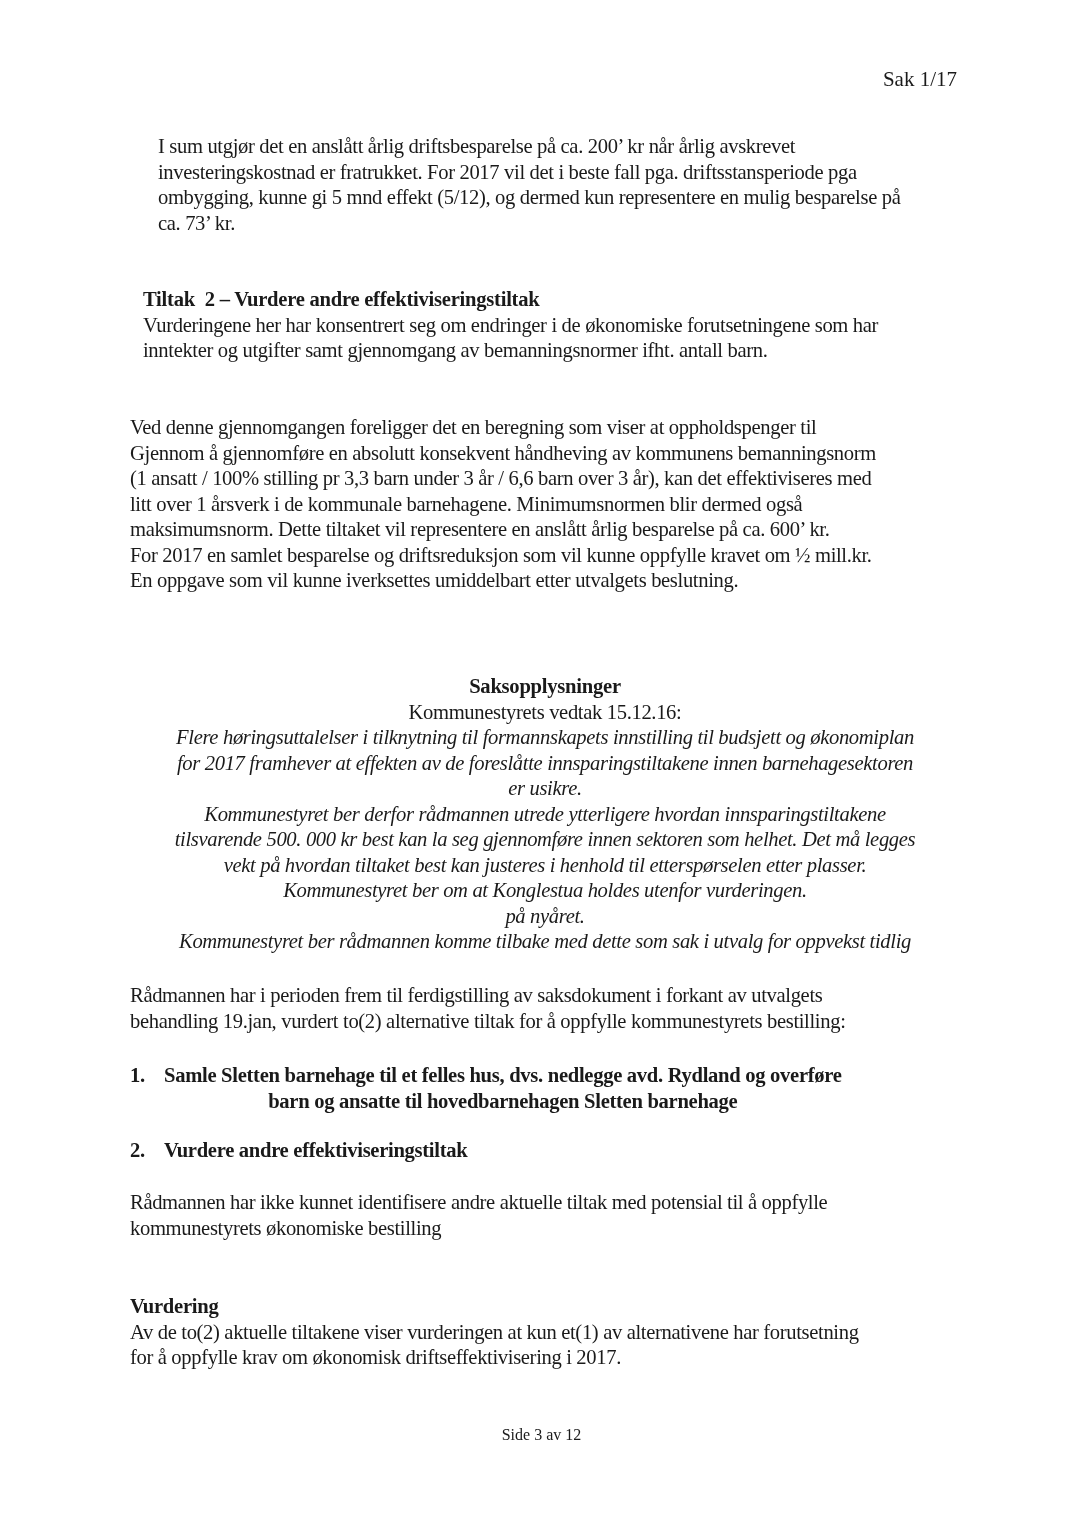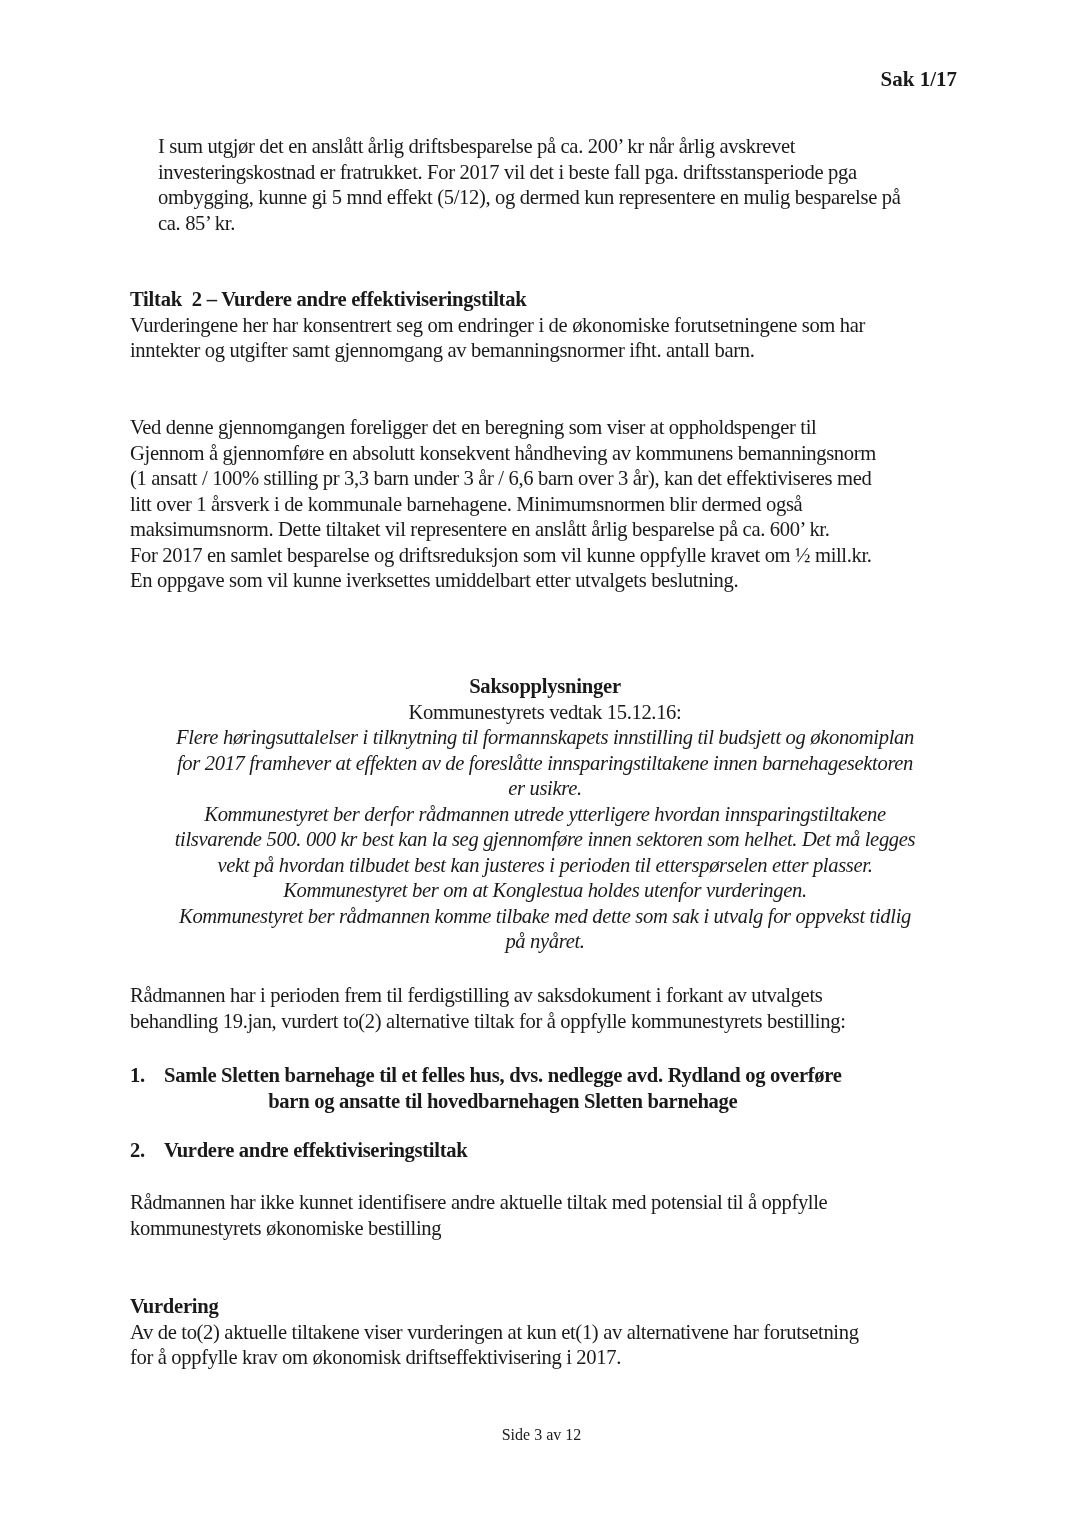--- a/index.html
+++ b/index.html
@@ -19,21 +19,21 @@
       position: absolute;
       left: 0; top: 0;
       width: 1087px;
       height: 1537px;
     }
     .header-ref {
       position: absolute;
       right: 130px;
       top: 66px;
       font-size: 21px;
-      font-weight: bold;
+      font-weight: normal;
       line-height: 26px;
     }
     .block {
       position: absolute;
       left: 130px;
       width: 830px;
       font-size: 20.6px;
       line-height: 25.5px;
       letter-spacing: -0.35px;
     }
@@ -83,24 +83,24 @@
 <body>
 
 <div class="page">
 
   <div class="header-ref">Sak 1/17</div>
 
   <div class="block" style="top:134px;margin-left:28px;">
     <p>I sum utgjør det en anslått årlig driftsbesparelse på ca. 200’ kr når årlig avskrevet</p>
     <p>investeringskostnad er fratrukket. For 2017 vil det i beste fall pga. driftsstansperiode pga</p>
     <p>ombygging, kunne gi 5 mnd effekt (5/12), og dermed kun representere en mulig besparelse på</p>
-    <p>ca. 85’ kr.</p>
+    <p>ca. 73’ kr.</p>
   </div>
 
-  <div class="block" style="top:287px;">
+  <div class="block" style="top:287px;margin-left:13px;">
     <p class="heading" style="white-space:pre;">Tiltak  2 – Vurdere andre effektiviseringstiltak</p>
     <p>Vurderingene her har konsentrert seg om endringer i de økonomiske forutsetningene som har</p>
     <p>inntekter og utgifter samt gjennomgang av bemanningsnormer ifht. antall barn.</p>
   </div>
 
   <div class="block" style="top:415px;">
     <p>Ved denne gjennomgangen foreligger det en beregning som viser at oppholdspenger til</p>
     <p>Gjennom å gjennomføre en absolutt konsekvent håndheving av kommunens bemanningsnorm</p>
     <p>(1 ansatt / 100% stilling pr 3,3 barn under 3 år / 6,6 barn over 3 år), kan det effektiviseres med</p>
     <p>litt over 1 årsverk i de kommunale barnehagene. Minimumsnormen blir dermed også</p>
@@ -110,24 +110,24 @@
   </div>
 
   <div class="block" style="top:674px;text-align:center;">
     <p class="heading">Saksopplysninger</p>
     <p>Kommunestyrets vedtak 15.12.16:</p>
     <p class="italic">Flere høringsuttalelser i tilknytning til formannskapets innstilling til budsjett og økonomiplan</p>
     <p class="italic">for 2017 framhever at effekten av de foreslåtte innsparingstiltakene innen barnehagesektoren</p>
     <p class="italic">er usikre.</p>
     <p class="italic">Kommunestyret ber derfor rådmannen utrede ytterligere hvordan innsparingstiltakene</p>
     <p class="italic">tilsvarende 500. 000 kr best kan la seg gjennomføre innen sektoren som helhet. Det må legges</p>
-    <p class="italic">vekt på hvordan tilbudet best kan justeres i perioden til etterspørselen etter plasser.</p>
+    <p class="italic">vekt på hvordan tiltaket best kan justeres i henhold til etterspørselen etter plasser.</p>
     <p class="italic">Kommunestyret ber om at Konglestua holdes utenfor vurderingen.</p>
+    <p class="italic">på nyåret.</p>
     <p class="italic">Kommunestyret ber rådmannen komme tilbake med dette som sak i utvalg for oppvekst tidlig</p>
-    <p class="italic">på nyåret.</p>
   </div>
 
   <div class="block" style="top:983px;">
     <p>Rådmannen har i perioden frem til ferdigstilling av saksdokument i forkant av utvalgets</p>
     <p>behandling 19.jan, vurdert to(2) alternative tiltak for å oppfylle kommunestyrets bestilling:</p>
   </div>
 
   <div class="list-item" style="top:1063px; height:52px;">
     <span class="num">1.</span>
     <span class="text">

